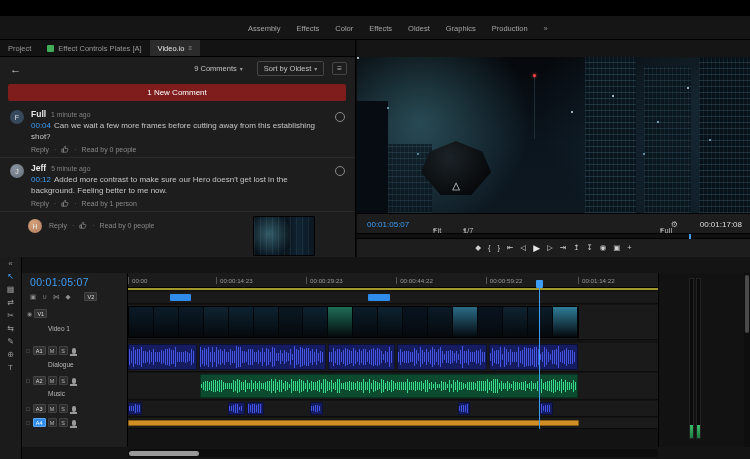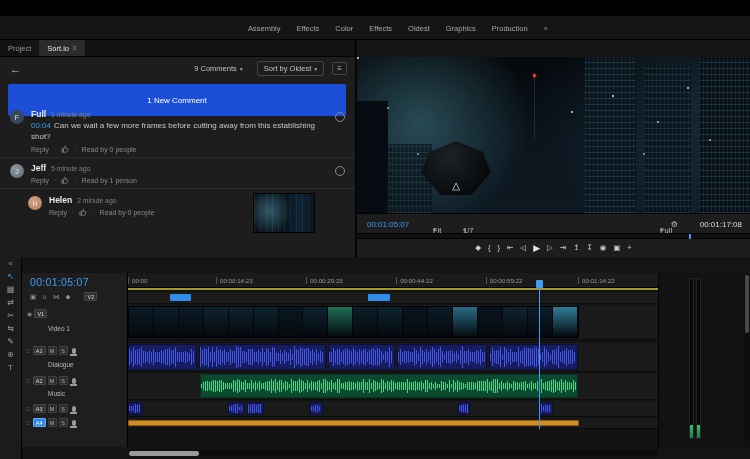--- a/index.html
+++ b/index.html
@@ -22,21 +22,21 @@
 
   
   .fio{position:absolute;left:0;top:40px;width:356px;height:217px;background:#1d1d1d;border-right:1px solid #000}
   .fio-toolbar{position:absolute;left:0;top:17px;right:0;height:23px;display:flex;align-items:center;font-size:7.5px;color:#c2c2c2}
   .back-btn{margin-left:10px;font-size:11px;color:#cfcfcf}
   .fio-tool-right{margin-left:auto;display:flex;align-items:center;gap:8px;margin-right:8px}
   .dd{display:flex;align-items:center;gap:3px;padding:2px 6px;border-radius:2px}
   .dd.boxed{border:1px solid #454545}
   .caret{font-size:6px;color:#9a9a9a}
   .filter-btn{border:1px solid #454545;border-radius:2px;padding:1px 4px;font-size:8px;color:#b5b5b5}
-  .banner{position:absolute;left:8px;top:44px;right:9px;height:32px;background:#1d4ed8;border-radius:2px;display:flex;align-items:center;justify-content:center;font-size:8px;color:#fff}
+  .banner{position:absolute;left:8px;top:44px;right:9px;height:17px;background:#7f1d1d;border-radius:2px;display:flex;align-items:center;justify-content:center;font-size:8px;color:#fff}
   .comments{position:absolute;left:0;top:64px;right:0;bottom:0;overflow:hidden}
   .comment{position:relative;padding:5px 10px 4px 10px;border-bottom:1px solid #2b2b2b;display:flex;gap:7px}
   .comment.nested{margin-left:18px;border-bottom:none;padding-top:6px}
   .avatar{flex:0 0 14px;width:14px;height:14px;border-radius:50%;display:flex;align-items:center;justify-content:center;font-size:7px;color:#e9e9e9;margin-top:1px}
   .av-frank{background:radial-gradient(circle at 35% 30%,#4a6config,#36495c);background-color:#36495c}
   .av-jeff{background:radial-gradient(circle at 35% 30%,#8a95a1,#646e78);background-color:#646e78}
   .av-helen{background:radial-gradient(circle at 35% 30%,#d4a07c,#b07c5a);background-color:#b07c5a}
   .c-main{flex:1 1 auto;min-width:0;padding-right:16px}
   .c-head{display:flex;align-items:baseline;gap:5px}
   .c-author{font-size:8.5px;font-weight:bold;color:#e8e8e8}
@@ -161,22 +161,26 @@
       <span class="ws-tab">Production</span>
       <span class="ws-overflow">»</span>
     </div>
   </div>
 
   <div class="fio">
     <div class="panel-tabbar">
       <span class="ptab">
           <span>Project</span>
         </span>
+      <span class="ptab">
+          <span class="green-sq"></span>
+          <span>Effect Controls Plates [A]</span>
+        </span>
       <span class="ptab active">
-          <span>Sort.io</span>
+          <span>Video.io</span>
           <span class="caret">≡</span>
         </span>
     </div>
     <div class="fio-toolbar">
       <span class="back-btn">←</span>
       <div class="fio-tool-right">
         <span class="dd">
             <span>9 Comments</span>
             <span class="caret">▾</span>
           </span>
@@ -214,42 +218,39 @@
         <span class="resolve-circle"></span>
       </div>
 
       <div class="comment">
         <div class="avatar av-jeff">J</div>
         <div class="c-main">
           <div class="c-head">
               <span class="c-author">Jeff</span>
               <span class="c-ago">5 minute ago</span>
             </div>
+          <div class="c-body"><span class="c-tc">00:12</span><span>Added more contrast to make sure our Hero doesn't get lost in the background. Feeling better to me now.</span></div>
           <div class="c-actions">
             <span>Reply</span>
               <span class="c-dot">·</span>
             <span class="like-icon">
                 <svg width="8" height="8" viewBox="0 0 10 10">
                   <path d="M1 5h2v4H1zM3 9V5l2-3.6c.8 0 1 .6.8 1.4L5.4 4.4H8c.6 0 .9.5.7 1L7.6 8.4c-.1.4-.4.6-.8.6z" fill="none" stroke="#8a8a8a" stroke-width=".9"></path>
                 </svg>
               </span>
               <span class="c-dot">·</span>
             <span>Read by 1 person</span>
           </div>
         </div>
         <span class="resolve-circle"></span>
       </div>
 
       <div class="comment nested">
         <div class="avatar av-helen">H</div>
         <div class="c-main">
-          <div class="c-head">
-              <span class="c-author">Helen</span>
-              <span class="c-ago">2 minute ago</span>
-            </div>
           <div class="c-actions">
             <span>Reply</span>
               <span class="c-dot">·</span>
             <span class="like-icon">
                 <svg width="8" height="8" viewBox="0 0 10 10">
                   <path d="M1 5h2v4H1zM3 9V5l2-3.6c.8 0 1 .6.8 1.4L5.4 4.4H8c.6 0 .9.5.7 1L7.6 8.4c-.1.4-.4.6-.8.6z" fill="none" stroke="#8a8a8a" stroke-width=".9"></path>
                 </svg>
               </span>
               <span class="c-dot">·</span>
             <span>Read by 0 people</span>

